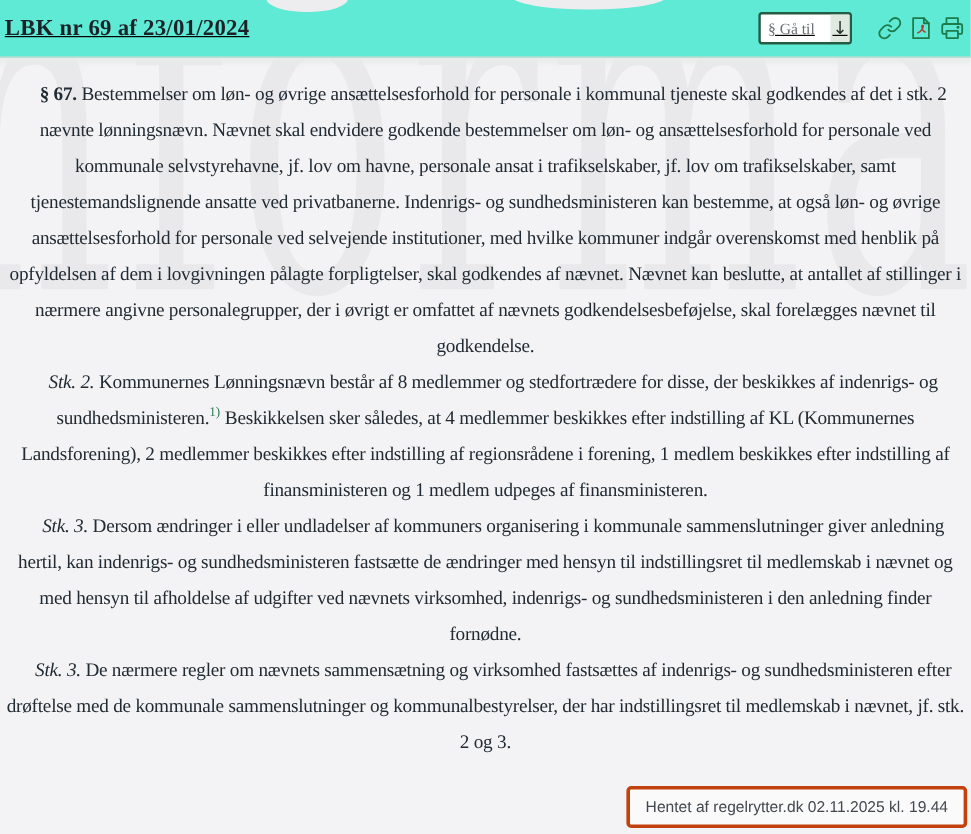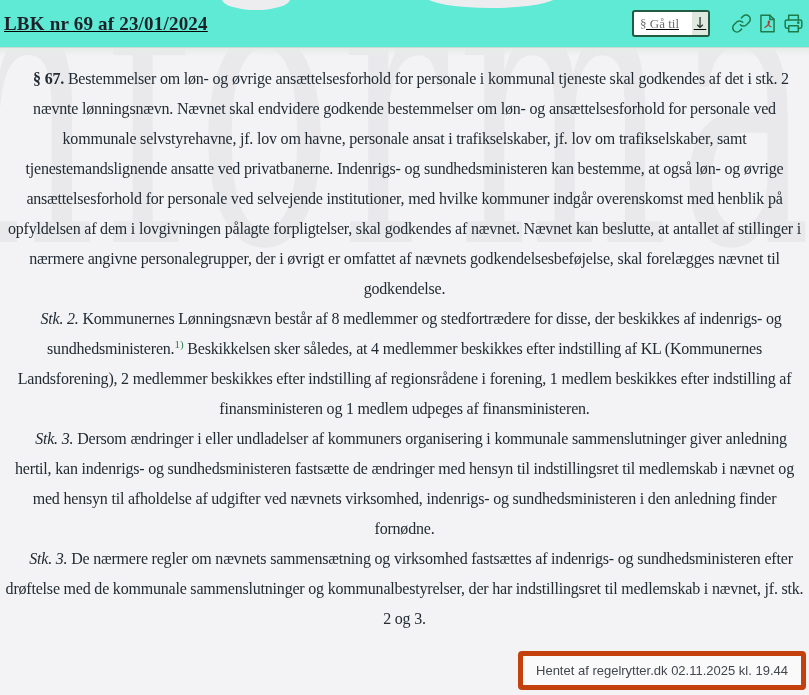--- a/index.html
+++ b/index.html
@@ -54,21 +54,21 @@
     position:relative;z-index:1;padding:16px 4px 0 4px;
     font-size:16px;line-height:30px;letter-spacing:-.2px;color:#222b33;text-align:center;
   }
   article p{margin:0;text-indent:13px;}
   .mk-b{font-weight:bold;}
   .mk-i{font-style:italic;}
   sup{line-height:0;}
   sup a{color:#2e7d52;text-decoration:none;font-size:11px;letter-spacing:0;}
   .retrieved{
     position:absolute;right:3px;bottom:5px;z-index:2;
-    background:#fafafb;border:5px solid #c2410c;border-radius:4px;
+    background:#fafafb;border:3px solid #c2410c;border-radius:4px;
     padding:7px 13px;font:13px "Liberation Sans", sans-serif;color:#43474e;
   }
 </style>
 </head>
 <body>
 
 <header>
   <div class="arc arc1"></div>
   <div class="arc arc2"></div>
   <h1>LBK nr 69 af 23/01/2024</h1>

